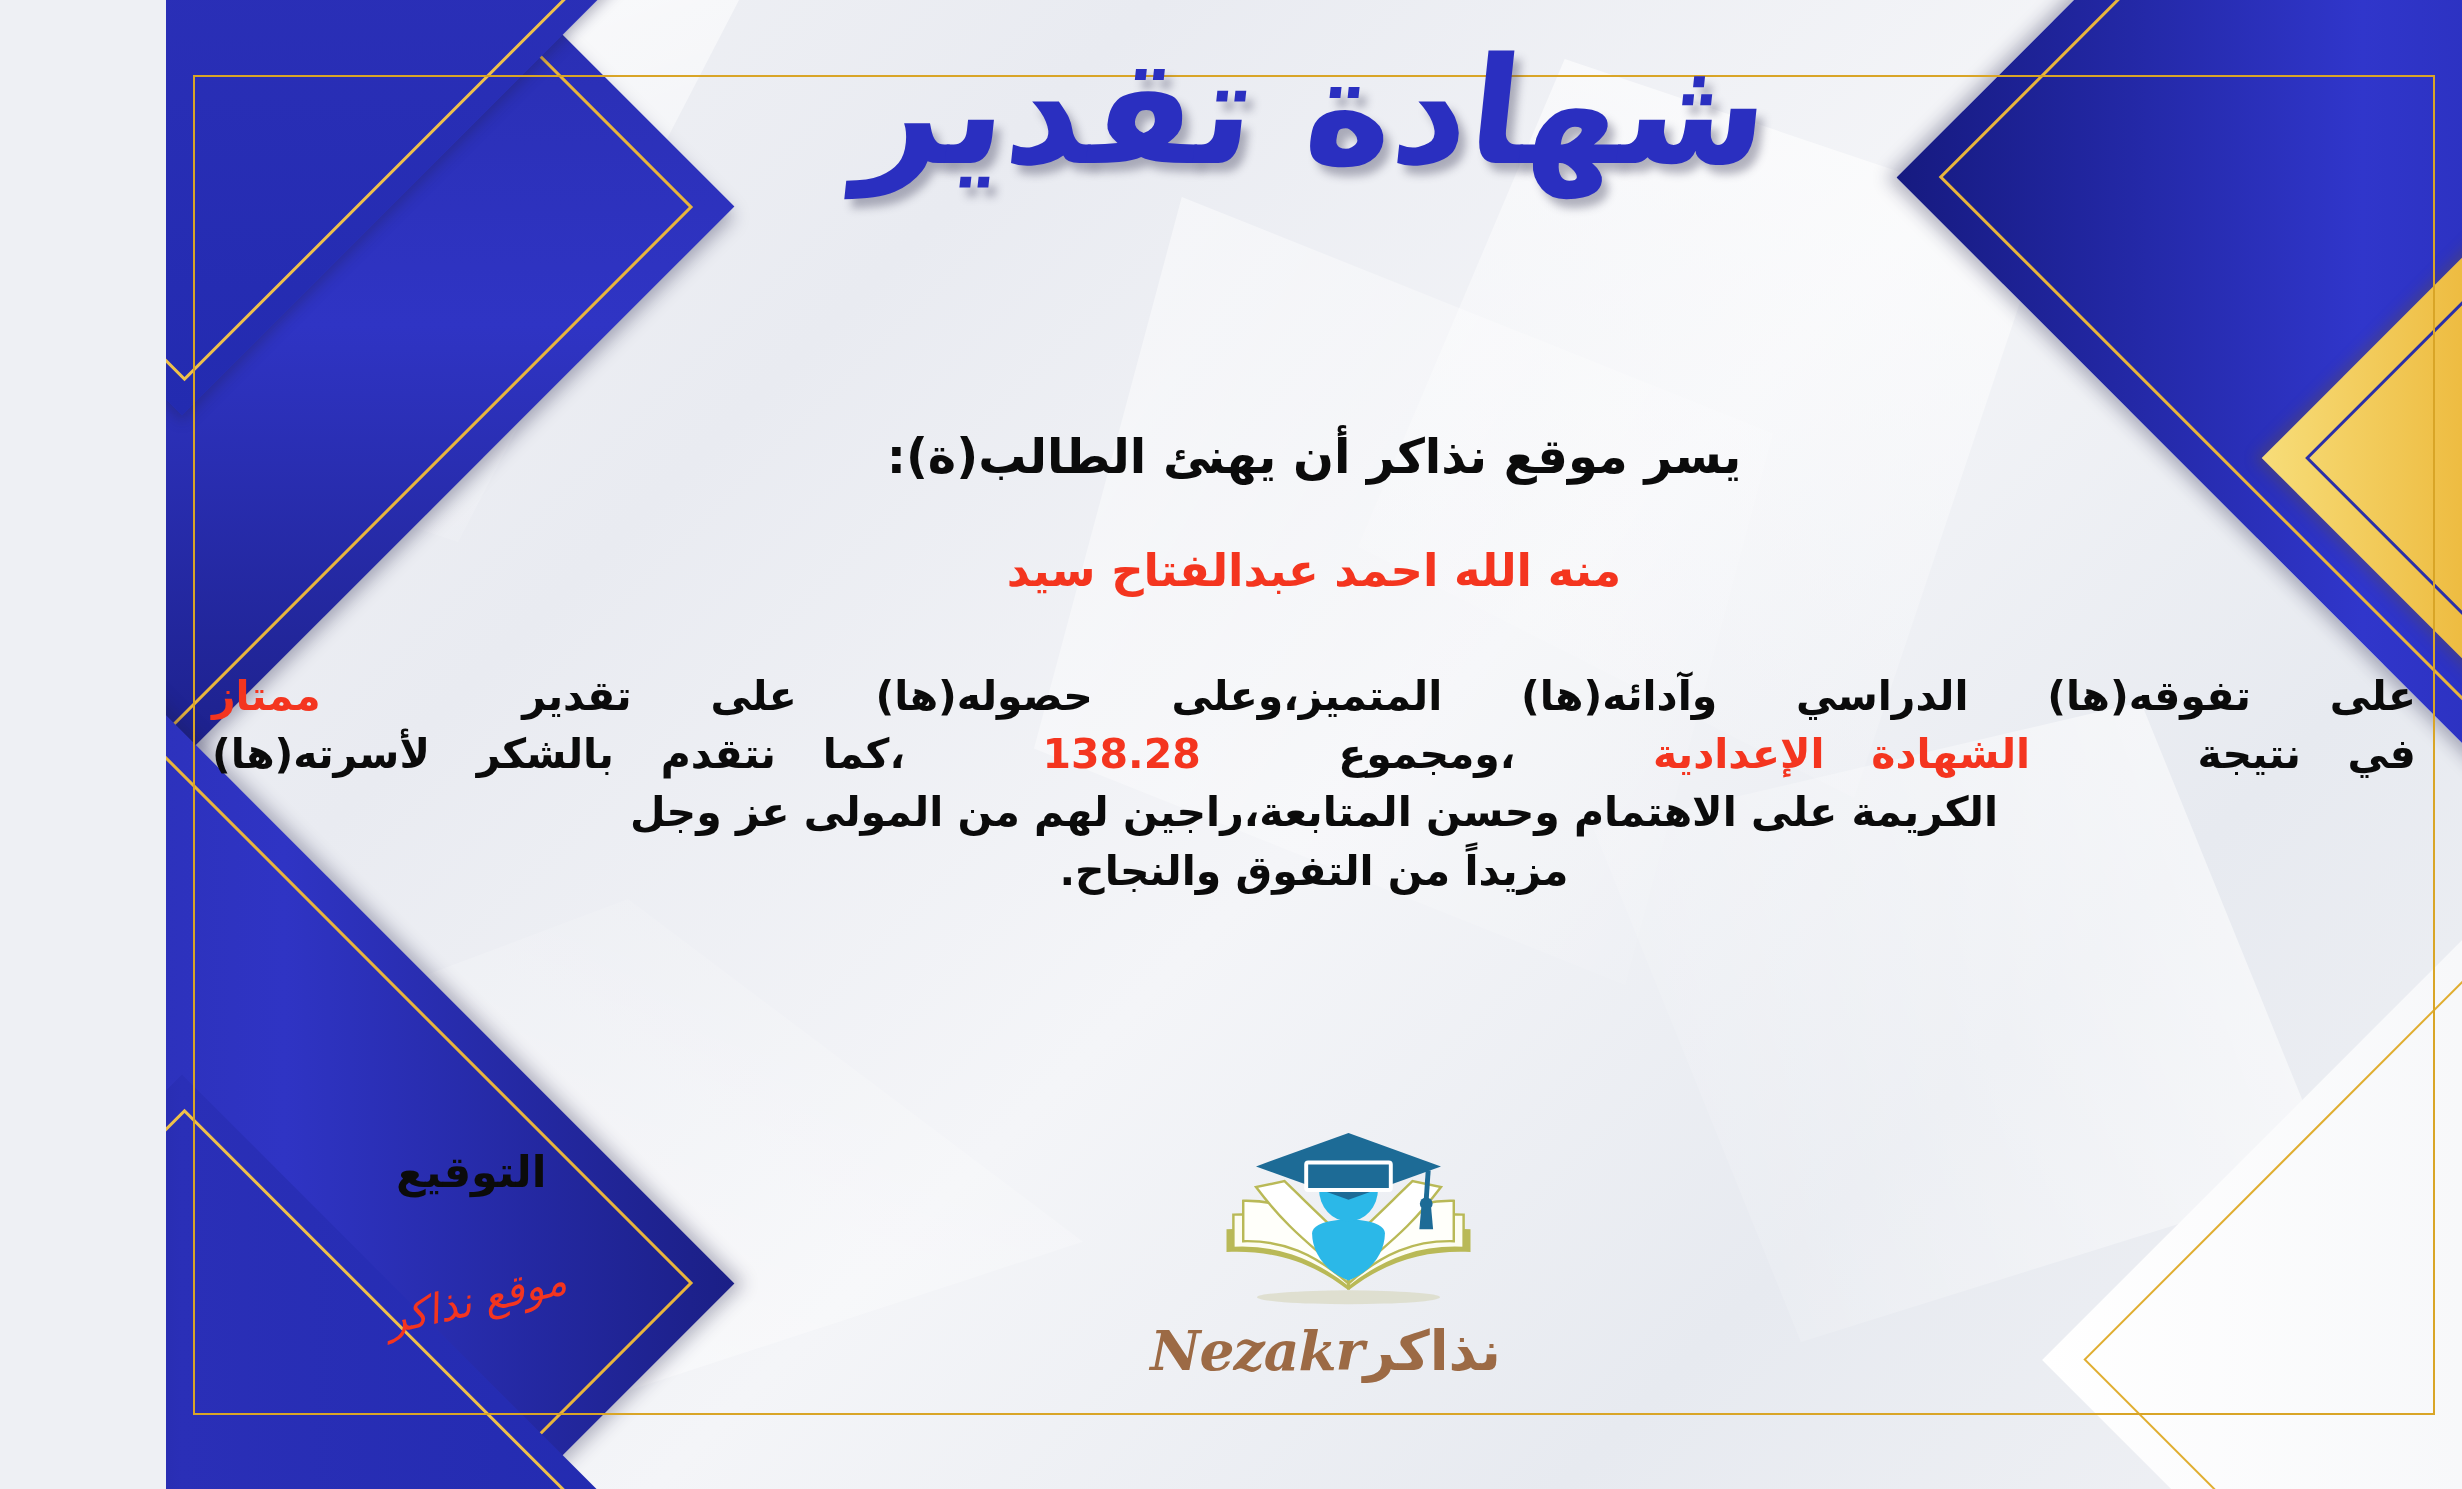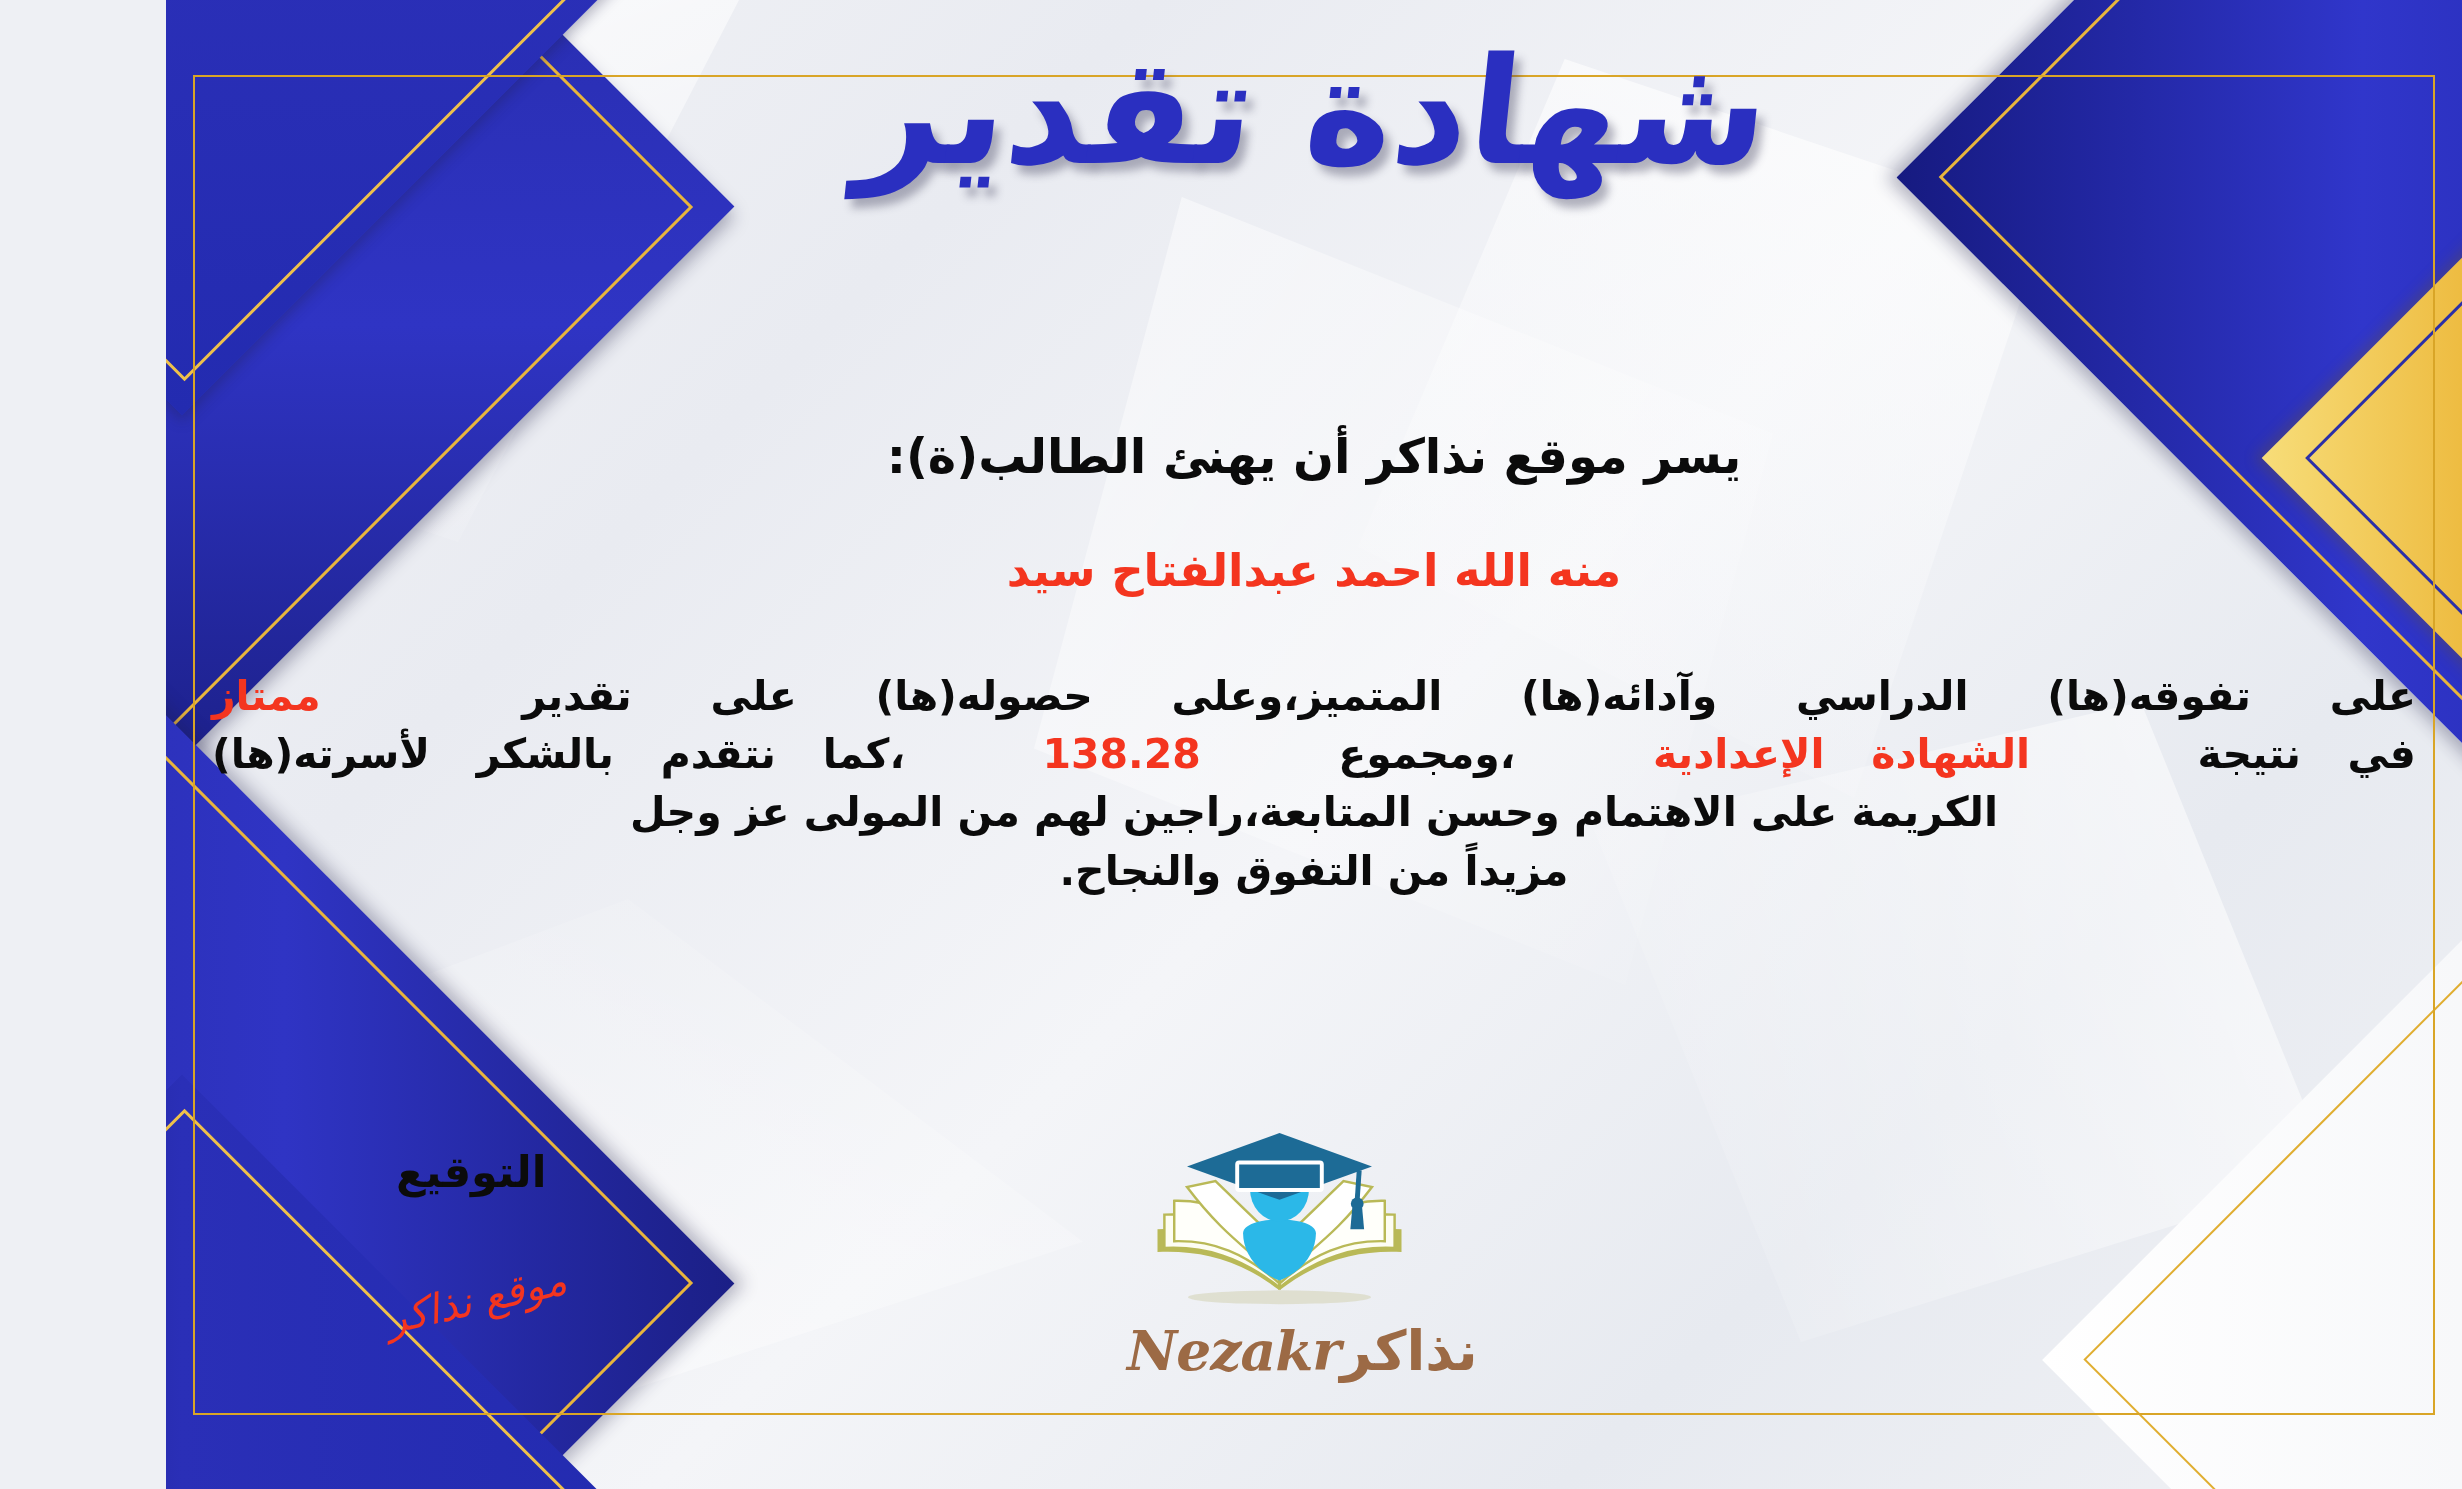--- a/index.html
+++ b/index.html
@@ -176,21 +176,21 @@
     font-family:"DejaVu Serif","Liberation Serif",serif;
     font-style:italic;
     transform:rotate(-13deg);
     white-space:nowrap;
   }
 
   
   .logo{
     position:absolute;top:1128px;left:50%;transform:translateX(-50%);
     width:374px;height:295px;
-    display:flex;flex-direction:column;align-items:flex-end;
+    display:flex;flex-direction:column;align-items:flex-start;
   }
   .logo-mark{position:relative;width:305px;height:187px;}
   .logo-text{
     margin-top:3px;
     font-size:55px;font-weight:800;color:#9c6a45;
     font-family:"DejaVu Sans","Liberation Sans",sans-serif;
     letter-spacing:-1px;white-space:nowrap;direction:rtl;
   }
   .logo-text .latin{font-family:"DejaVu Serif","Liberation Serif",serif;font-style:italic;}
 </style>

